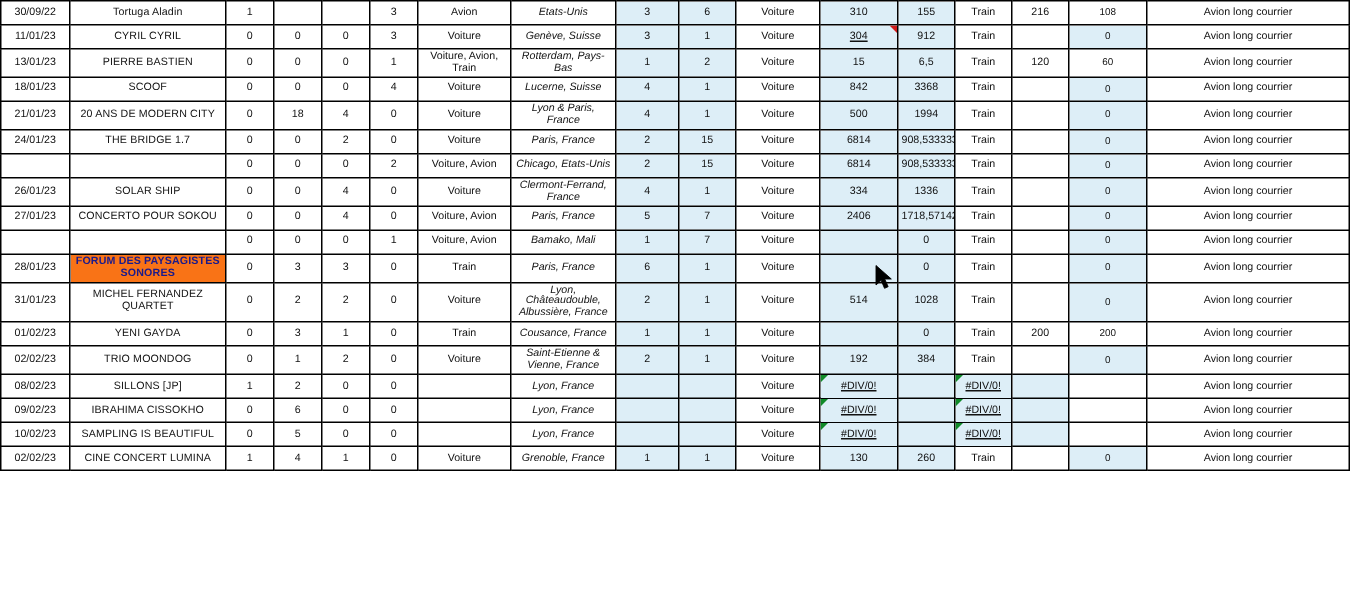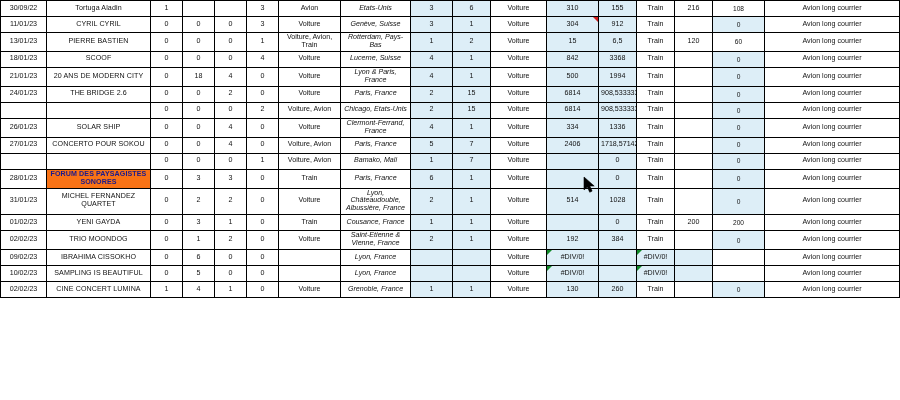--- a/index.html
+++ b/index.html
@@ -60,20 +60,21 @@
     font-size: 7.1px;
     letter-spacing: 0.1px;
   }
   .lastcell {
     font-size: 6.6px;
     line-height: 1.15;
   }
   
   .mark-red, .mark-green {
     position: relative;
+    text-decoration: underline;
   }
   .mark-red::after {
     content: "";
     position: absolute;
     top: 0; right: 0;
     border-top: 5px solid #d01b1b;
     border-left: 5px solid transparent;
   }
   .mark-green::after {
     content: "";
@@ -206,21 +207,21 @@
           <td>Voiture</td>
           <td class="blue">500</td>
           <td class="blue">1994</td>
           <td>Train</td>
           <td></td>
           <td class="blue lastcell">0</td>
           <td>Avion long courrier</td>
         </tr>
         <tr>
           <td>24/01/23</td>
-          <td class="proj">THE BRIDGE 2.6</td>
+          <td class="proj">THE BRIDGE 1.7</td>
           <td>0</td>
           <td>0</td>
           <td>2</td>
           <td>0</td>
           <td>Voiture</td>
           <td class="italic">Paris, France</td>
           <td class="blue">2</td>
           <td class="blue">15</td>
           <td>Voiture</td>
           <td class="blue">6814</td>
@@ -373,20 +374,39 @@
           <td>Voiture</td>
           <td class="italic">Saint-Etienne &amp; Vienne, France</td>
           <td class="blue">2</td>
           <td class="blue">1</td>
           <td>Voiture</td>
           <td class="blue">192</td>
           <td class="blue">384</td>
           <td>Train</td>
           <td></td>
           <td class="blue lastcell">0</td>
+          <td>Avion long courrier</td>
+        </tr>
+        <tr>
+          <td>08/02/23</td>
+          <td class="proj">SILLONS [JP]</td>
+          <td>1</td>
+          <td>2</td>
+          <td>0</td>
+          <td>0</td>
+          <td></td>
+          <td class="italic">Lyon, France</td>
+          <td class="blue"></td>
+          <td class="blue"></td>
+          <td>Voiture</td>
+          <td class="blue mark-green">#DIV/0!</td>
+          <td class="blue"></td>
+          <td class="blue mark-green">#DIV/0!</td>
+          <td class="blue"></td>
+          <td class="lastcell"></td>
           <td>Avion long courrier</td>
         </tr>
         <tr>
           <td>09/02/23</td>
           <td class="proj">IBRAHIMA CISSOKHO</td>
           <td>0</td>
           <td>6</td>
           <td>0</td>
           <td>0</td>
           <td></td>

